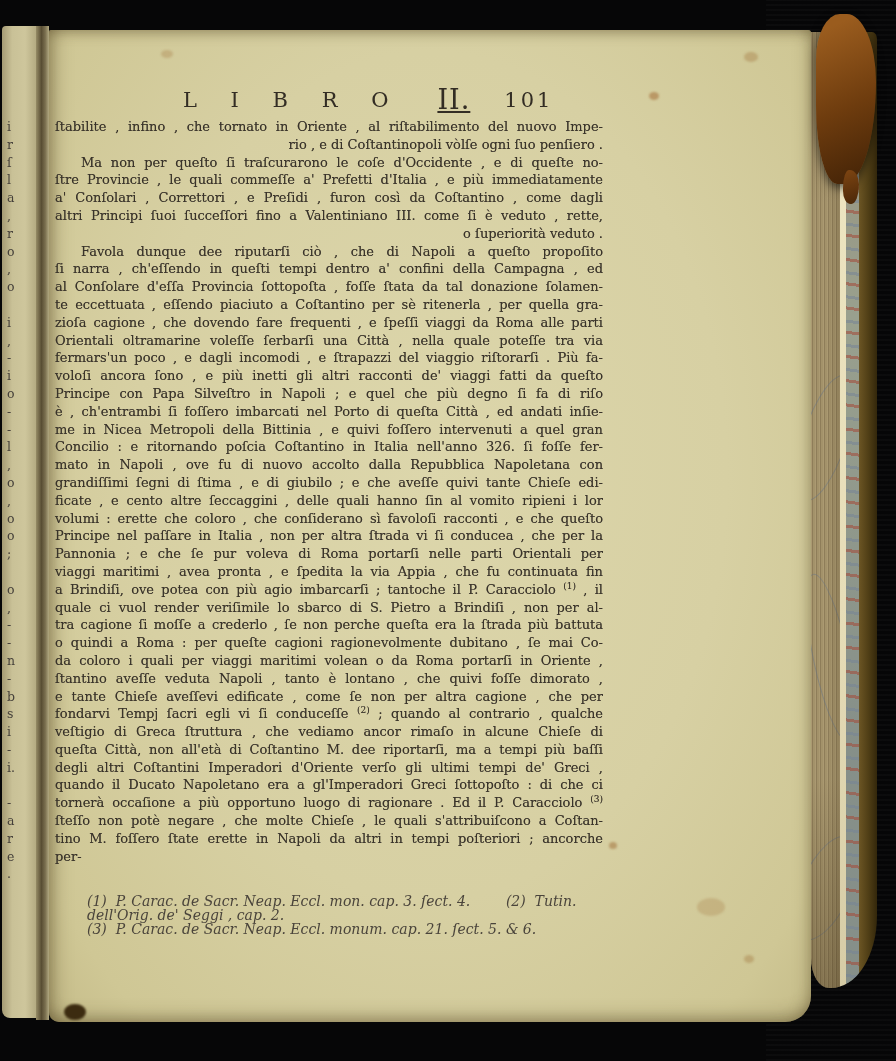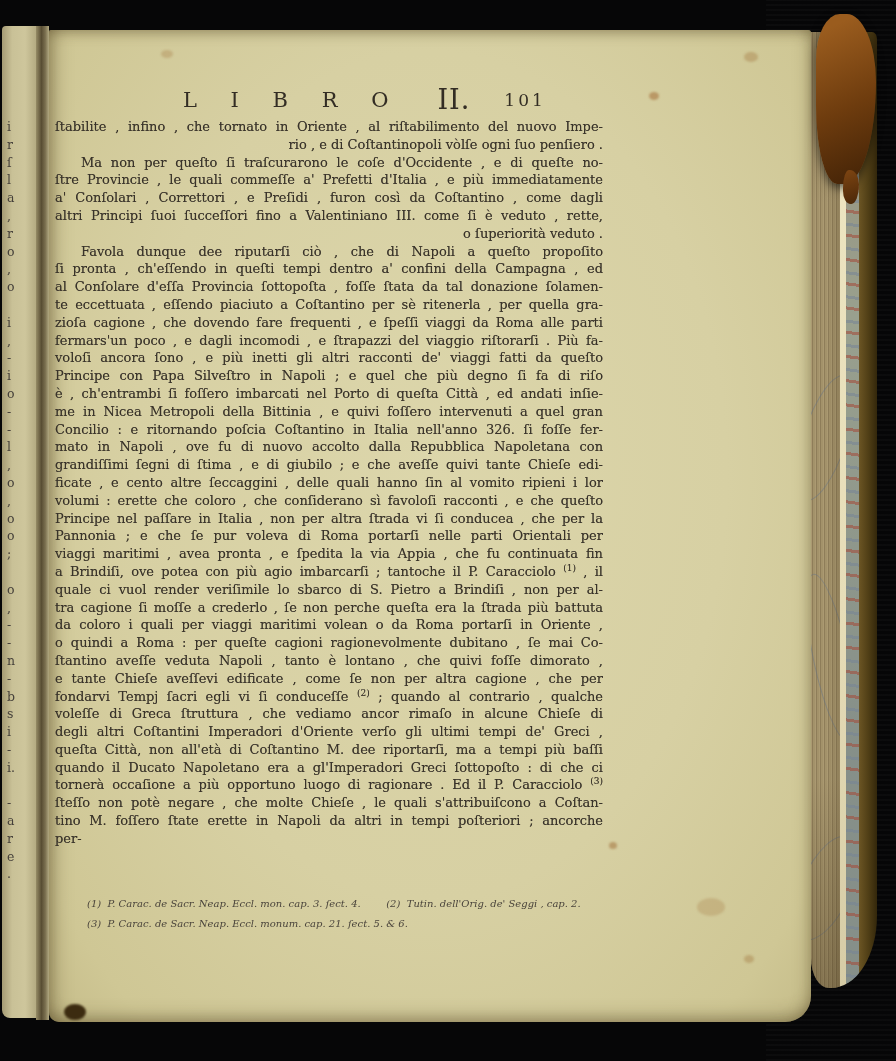--- a/index.html
+++ b/index.html
@@ -43,39 +43,39 @@
                 inset 0 10px 14px -8px rgba(90,75,40,.42),
                 inset 0 -14px 18px -10px rgba(90,75,40,.48);
   }
 
   .header {
     position:absolute; top:54px; left:0; width:100%; box-sizing:border-box;
     display:flex; align-items:center; padding-left:134px;
     color:#332d24;
   }
   .header-book-label  { font-size:21px; letter-spacing:9px; word-spacing:9px; }
-  .header-book-number { font-size:27px; margin-left:40px; letter-spacing:1px; }
-  .header-page-number { font-size:17px; margin-left:34px; letter-spacing:3px; }
+  .header-book-number { font-size:27px; margin-left:40px; letter-spacing:1px;text-decoration:underline; }
+  .header-page-number { font-size:21px; margin-left:34px; letter-spacing:3px; }
 
   .text-block {
     position:absolute; left:6px; top:88px; width:548px;
     color: var(--ink,#39332a); font-size:13px; line-height:17.8px;
     text-shadow: 0 0 .4px rgba(57,51,42,.55);
   }
   .line { height:17.8px; }
   .line.j, .line.ji { text-align:justify; text-align-last:justify; }
   .line.ji { text-indent:26px; }
   .line.l  { text-align:right; }
   .line.r  { text-align:left; padding-right:26px; box-sizing:border-box; }
   .line sup { font-size:9px; line-height:0; }
 
   .footnotes {
     position:absolute; left:38px; top:864px; width:530px;
-    font-size:10px; font-style:italic; color:#4a443b;
-    line-height:20px;
+    font-size:14px; font-style:italic; color:#4a443b;
+    line-height:14px;
   }
   .footnote-line { white-space:pre-wrap; }
 
   
   .fore-edge {
     position:absolute; left:811px; top:32px; width:66px; height:956px;
     overflow:hidden;
     border-radius: 0 5px 46px 18px / 0 7px 72px 30px;
   }
   .fe-pages {
@@ -203,48 +203,49 @@
 
     <div class="text-block">
         <div class="line j">ſtabilite , infino , che tornato in Oriente , al riſtabilimento del nuovo Impe-</div>
         <div class="line l">rio , e di Coſtantinopoli vòlſe ogni ſuo penſiero .</div>
         <div class="line ji">Ma non per queſto ſi traſcurarono le coſe d'Occidente , e di queſte no-</div>
         <div class="line j">ſtre Provincie , le quali commeſſe a' Prefetti d'Italia , e più immediatamente</div>
         <div class="line j">a' Conſolari , Correttori , e Preſidi , furon così da Coſtantino , come dagli</div>
         <div class="line j">altri Principi ſuoi ſucceſſori fino a Valentiniano III. come ſi è veduto , rette,</div>
         <div class="line l">o ſuperiorità veduto .</div>
         <div class="line ji">Favola dunque dee riputarſi ciò , che di Napoli a queſto propoſito</div>
-        <div class="line j">ſi pronta , ch'eſſendo in queſti tempi dentro a' confini della Campagna , ed</div>
+        <div class="line j">ſi narra , ch'eſſendo in queſti tempi dentro a' confini della Campagna , ed</div>
         <div class="line j">al Conſolare d'eſſa Provincia ſottopoſta , foſſe ſtata da tal donazione ſolamen-</div>
         <div class="line j">te eccettuata , eſſendo piaciuto a Coſtantino per sè ritenerla , per quella gra-</div>
         <div class="line j">zioſa cagione , che dovendo fare frequenti , e ſpeſſi viaggi da Roma alle parti</div>
+        <div class="line j">Orientali oltramarine voleſſe ſerbarſi una Città , nella quale poteſſe tra via</div>
         <div class="line j">fermars'un poco , e dagli incomodi , e ſtrapazzi del viaggio riſtorarſi . Più fa-</div>
         <div class="line j">voloſi ancora ſono , e più inetti gli altri racconti de' viaggi fatti da queſto</div>
         <div class="line j">Principe con Papa Silveſtro in Napoli ; e quel che più degno ſi fa di riſo</div>
         <div class="line j">è , ch'entrambi ſi foſſero imbarcati nel Porto di queſta Città , ed andati inſie-</div>
         <div class="line j">me in Nicea Metropoli della Bittinia , e quivi foſſero intervenuti a quel gran</div>
         <div class="line j">Concilio : e ritornando poſcia Coſtantino in Italia nell'anno 326. ſi foſſe fer-</div>
         <div class="line j">mato in Napoli , ove fu di nuovo accolto dalla Repubblica Napoletana con</div>
         <div class="line j">grandiſſimi ſegni di ſtima , e di giubilo ; e che aveſſe quivi tante Chieſe edi-</div>
         <div class="line j">ficate , e cento altre ſeccaggini , delle quali hanno ſin al vomito ripieni i lor</div>
         <div class="line j">volumi : erette che coloro , che conſiderano sì favoloſi racconti , e che queſto</div>
         <div class="line j">Principe nel paſſare in Italia , non per altra ſtrada vi ſi conducea , che per la</div>
         <div class="line j">Pannonia ; e che ſe pur voleva di Roma portarſi nelle parti Orientali per</div>
         <div class="line j">viaggi maritimi , avea pronta , e ſpedita la via Appia , che fu continuata fin</div>
         <div class="line j">a Brindiſi, ove potea con più agio imbarcarſi ; tantoche il P. Caracciolo <sup>(1)</sup> , il</div>
         <div class="line j">quale ci vuol render veriſimile lo sbarco di S. Pietro a Brindiſi , non per al-</div>
         <div class="line j">tra cagione ſi moſſe a crederlo , ſe non perche queſta era la ſtrada più battuta</div>
+        <div class="line j">o quindi a Roma : per queſte cagioni ragionevolmente dubitano , ſe mai Co-</div>
         <div class="line j">da coloro i quali per viaggi maritimi volean o da Roma portarſi in Oriente ,</div>
-        <div class="line j">o quindi a Roma : per queſte cagioni ragionevolmente dubitano , ſe mai Co-</div>
         <div class="line j">ſtantino aveſſe veduta Napoli , tanto è lontano , che quivi foſſe dimorato ,</div>
         <div class="line j">e tante Chieſe aveſſevi edificate , come ſe non per altra cagione , che per</div>
         <div class="line j">fondarvi Tempj ſacri egli vi ſi conduceſſe <sup>(2)</sup> ; quando al contrario , qualche</div>
-        <div class="line j">voleſſe di Greca ſtruttura , che vediamo ancor rimaſo in alcune Chieſe di</div>
+        <div class="line j">veſtigio di Greca ſtruttura , che vediamo ancor rimaſo in alcune Chieſe di</div>
+        <div class="line j">queſta Città, non all'età di Coſtantino M. dee riportarſi, ma a tempi più baſſi</div>
         <div class="line j">degli altri Coſtantini Imperadori d'Oriente verſo gli ultimi tempi de' Greci ,</div>
-        <div class="line j">queſta Città, non all'età di Coſtantino M. dee riportarſi, ma a tempi più baſſi</div>
         <div class="line j">quando il Ducato Napoletano era a gl'Imperadori Greci ſottopoſto : di che ci</div>
         <div class="line j">tornerà occaſione a più opportuno luogo di ragionare . Ed il P. Caracciolo <sup>(3)</sup></div>
         <div class="line j">ſteſſo non potè negare , che molte Chieſe , le quali s'attribuiſcono a Coſtan-</div>
         <div class="line j">tino M. foſſero ſtate erette in Napoli da altri in tempi poſteriori ; ancorche</div>
         <div class="line r">per-</div>
       </div>
 
     <div class="footnotes">
         <div class="footnote-line">(1)  P. Carac. de Sacr. Neap. Eccl. mon. cap. 3. ſect. 4.        (2)  Tutin. dell'Orig. de' Seggi , cap. 2.</div>
         <div class="footnote-line">(3)  P. Carac. de Sacr. Neap. Eccl. monum. cap. 21. ſect. 5. &amp; 6.</div>

